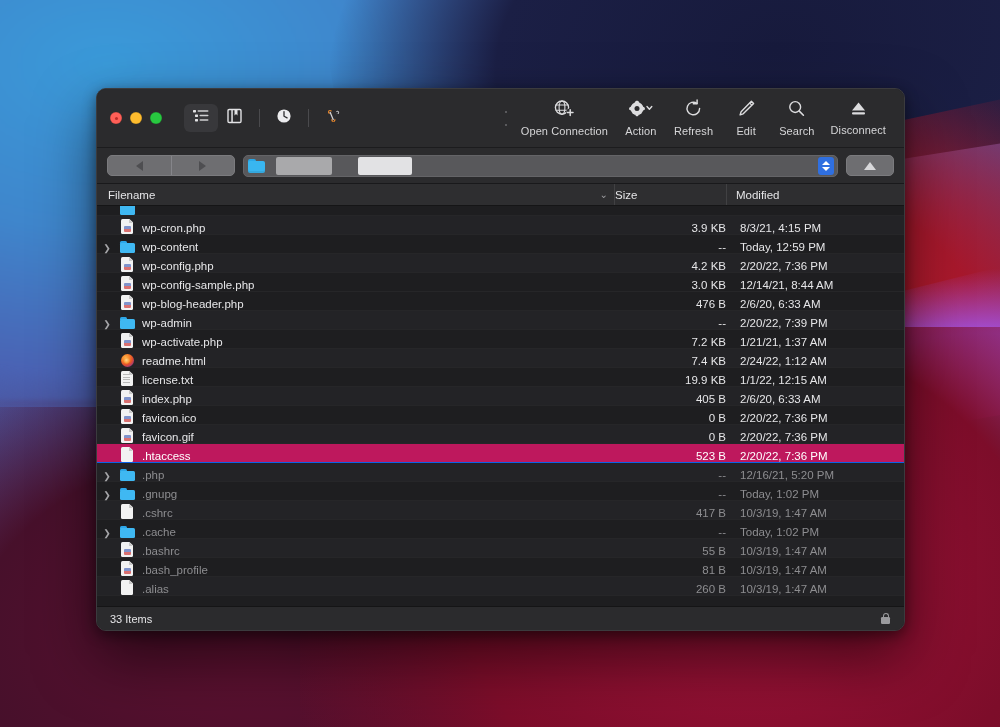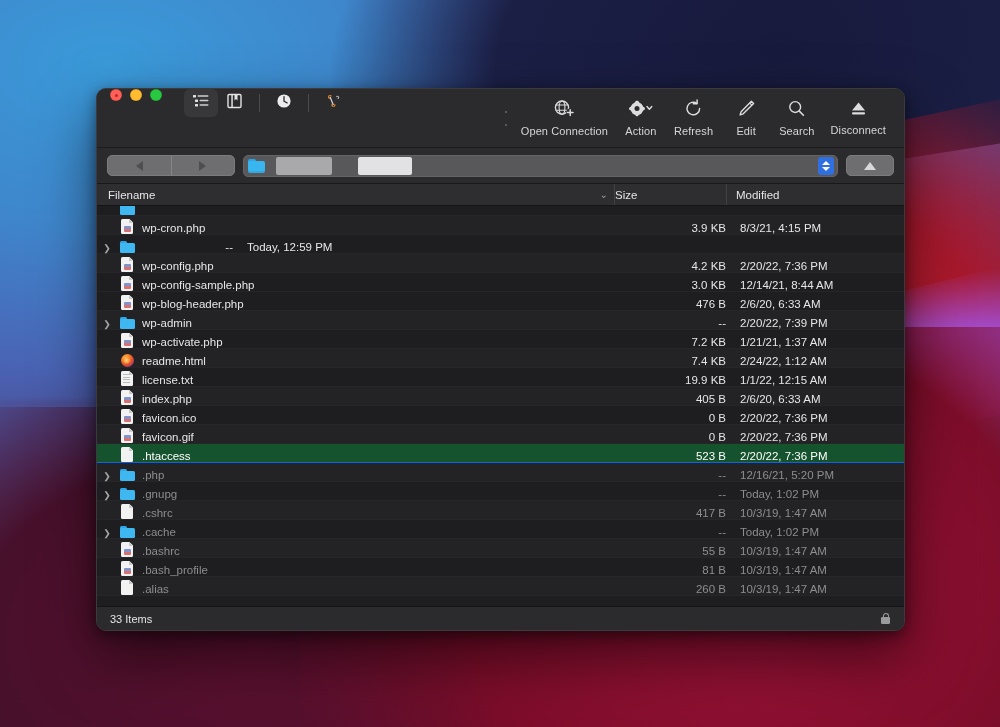--- a/index.html
+++ b/index.html
@@ -64,21 +64,21 @@
     border-radius:10px;
     box-shadow: 0 26px 60px rgba(0,0,0,.55), 0 4px 14px rgba(0,0,0,.45);
     overflow:hidden;
     border:0.5px solid #3b3b3e;
     display:flex; flex-direction:column;
   }
 
   
   .toolbar {
     height:59px; background:#2b2b2d;
-    display:flex; align-items:flex-start;
+    display:flex; align-items:center;
     position:relative; flex:none;
     border-bottom:0.5px solid #1c1c1e;
   }
   .traffic { display:flex; gap:8px; padding-left:13px; align-items:center; }
   .tl { width:12px; height:12px; border-radius:50%; position:relative; }
   .tl.red { background:#ff5f57; box-shadow: inset 0 0 0 .5px rgba(0,0,0,.25); }
   .tl.yellow { background:#febc2e; box-shadow: inset 0 0 0 .5px rgba(0,0,0,.25); }
   .tl.green { background:#28c840; box-shadow: inset 0 0 0 .5px rgba(0,0,0,.25); }
   .tl.red::after {
     content:""; position:absolute; left:4.5px; top:4.5px; width:3px; height:3px;
@@ -167,21 +167,21 @@
   
   .filelist { flex:1; background:#1e1e20; overflow:hidden; position:relative; }
   .row {
     height:19px; display:flex; align-items:flex-end;
     font-size:11.5px; color:#e6e6e8;
     border-bottom:0.5px solid #262628;
     position:relative;
   }
   .row.alt { background:#232326; }
   .row.partial { height:10px; overflow:hidden; align-items:flex-end; }
-  .row.selected { background:#14532d; color:#fff; border-bottom-color:#0a63e8; }
+  .row.selected { background:#be185d; color:#fff; border-bottom-color:#0a63e8; }
   .row.dim { color:#8d8d90; }
   .row.dim .c-size, .row.dim .c-mod { color:#8d8d90; }
 
   .c-disc {
     width:20px; display:flex; align-items:center; justify-content:center;
     font-size:9px; color:#a6a6a9; flex:none;
   }
   .c-icon { width:20px; flex:none; display:flex; align-items:center; justify-content:center; }
   .c-name { flex:1; padding-left:5px; white-space:nowrap; overflow:hidden; }
   .c-size { width:106px; text-align:right; padding-right:10px; flex:none; font-variant-numeric:tabular-nums; }
@@ -450,20 +450,21 @@
         <span class="c-mod">8/3/21, 4:15 PM</span>
       </div>
       <div class="row">
         <span class="c-disc">❯</span>
         <span class="c-icon">
           <span class="foldericon">
             <span class="tab"></span>
             <span class="body"></span>
           </span>
         </span>
+        <span class="c-name">wp-content</span>
         <span class="c-size">--</span>
         <span class="c-mod">Today, 12:59 PM</span>
       </div>
       <div class="row alt">
         <span class="c-disc"></span>
         <span class="c-icon">
           <span class="ficon">
             <span class="page"></span>
             <span class="fold"></span>
             <span class="mark"></span>

